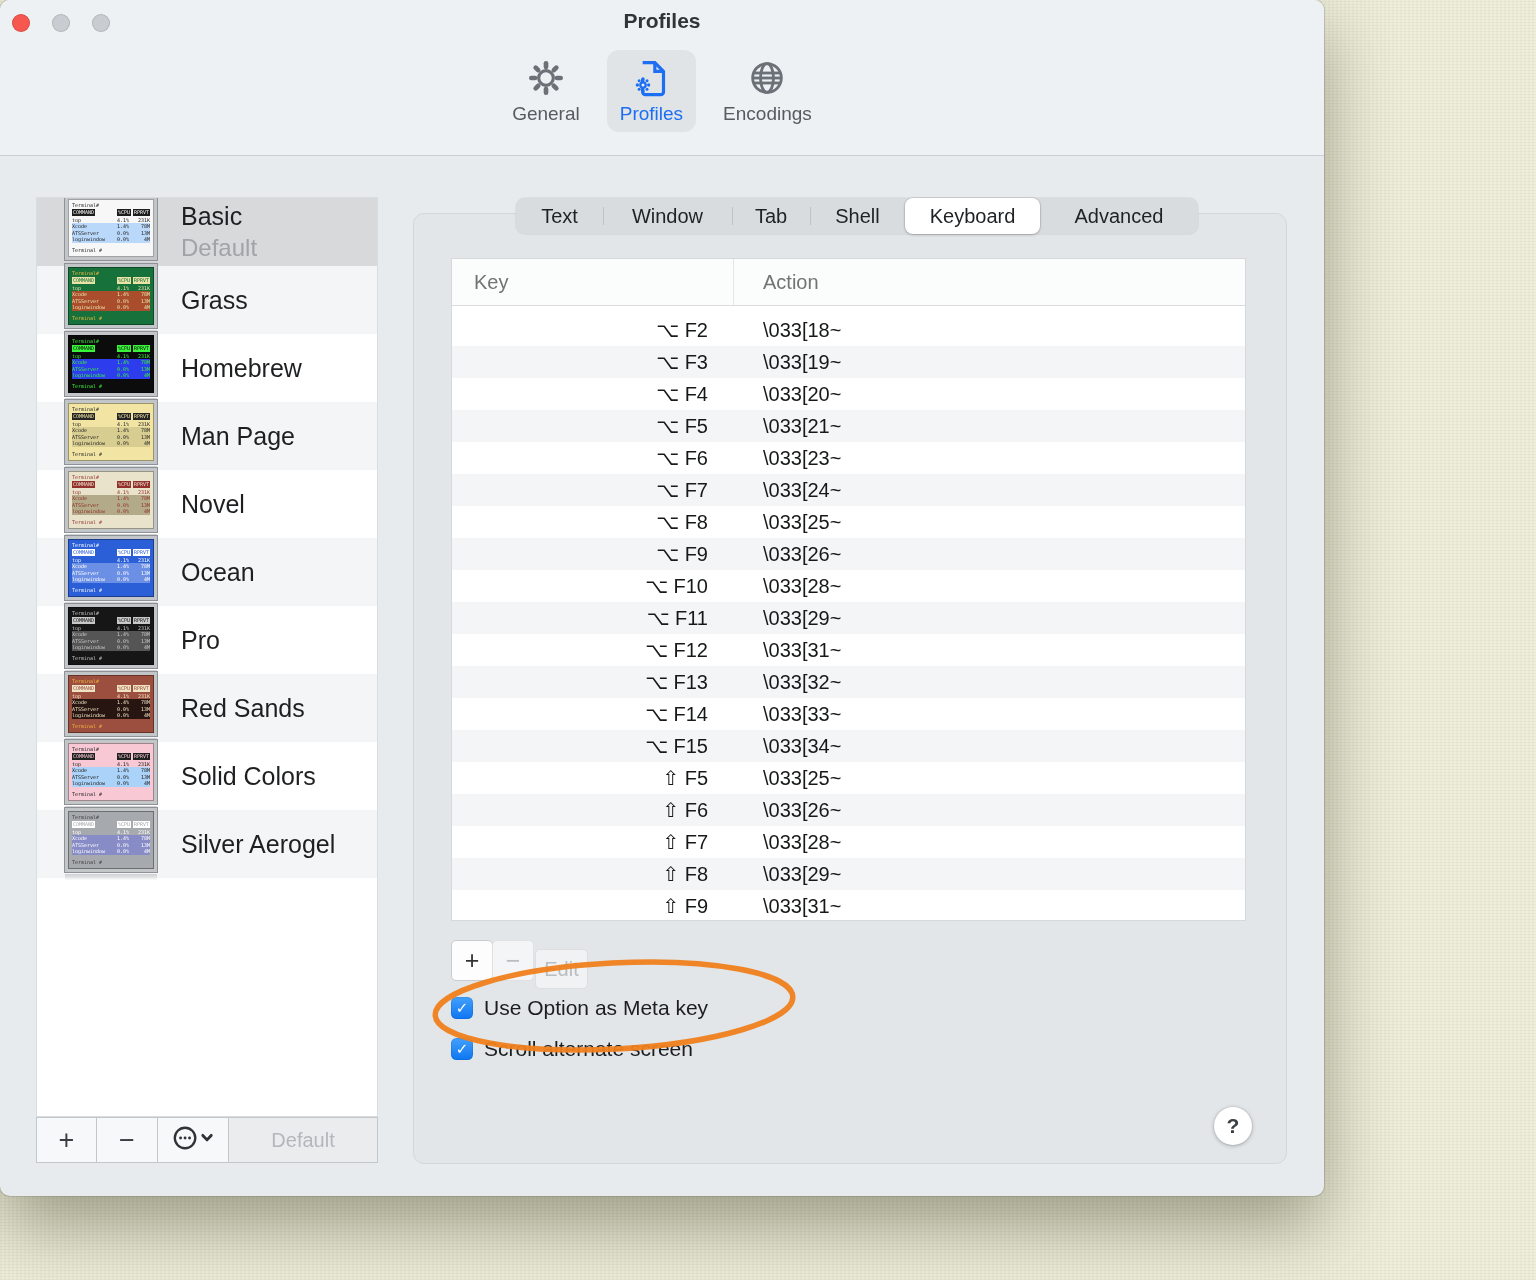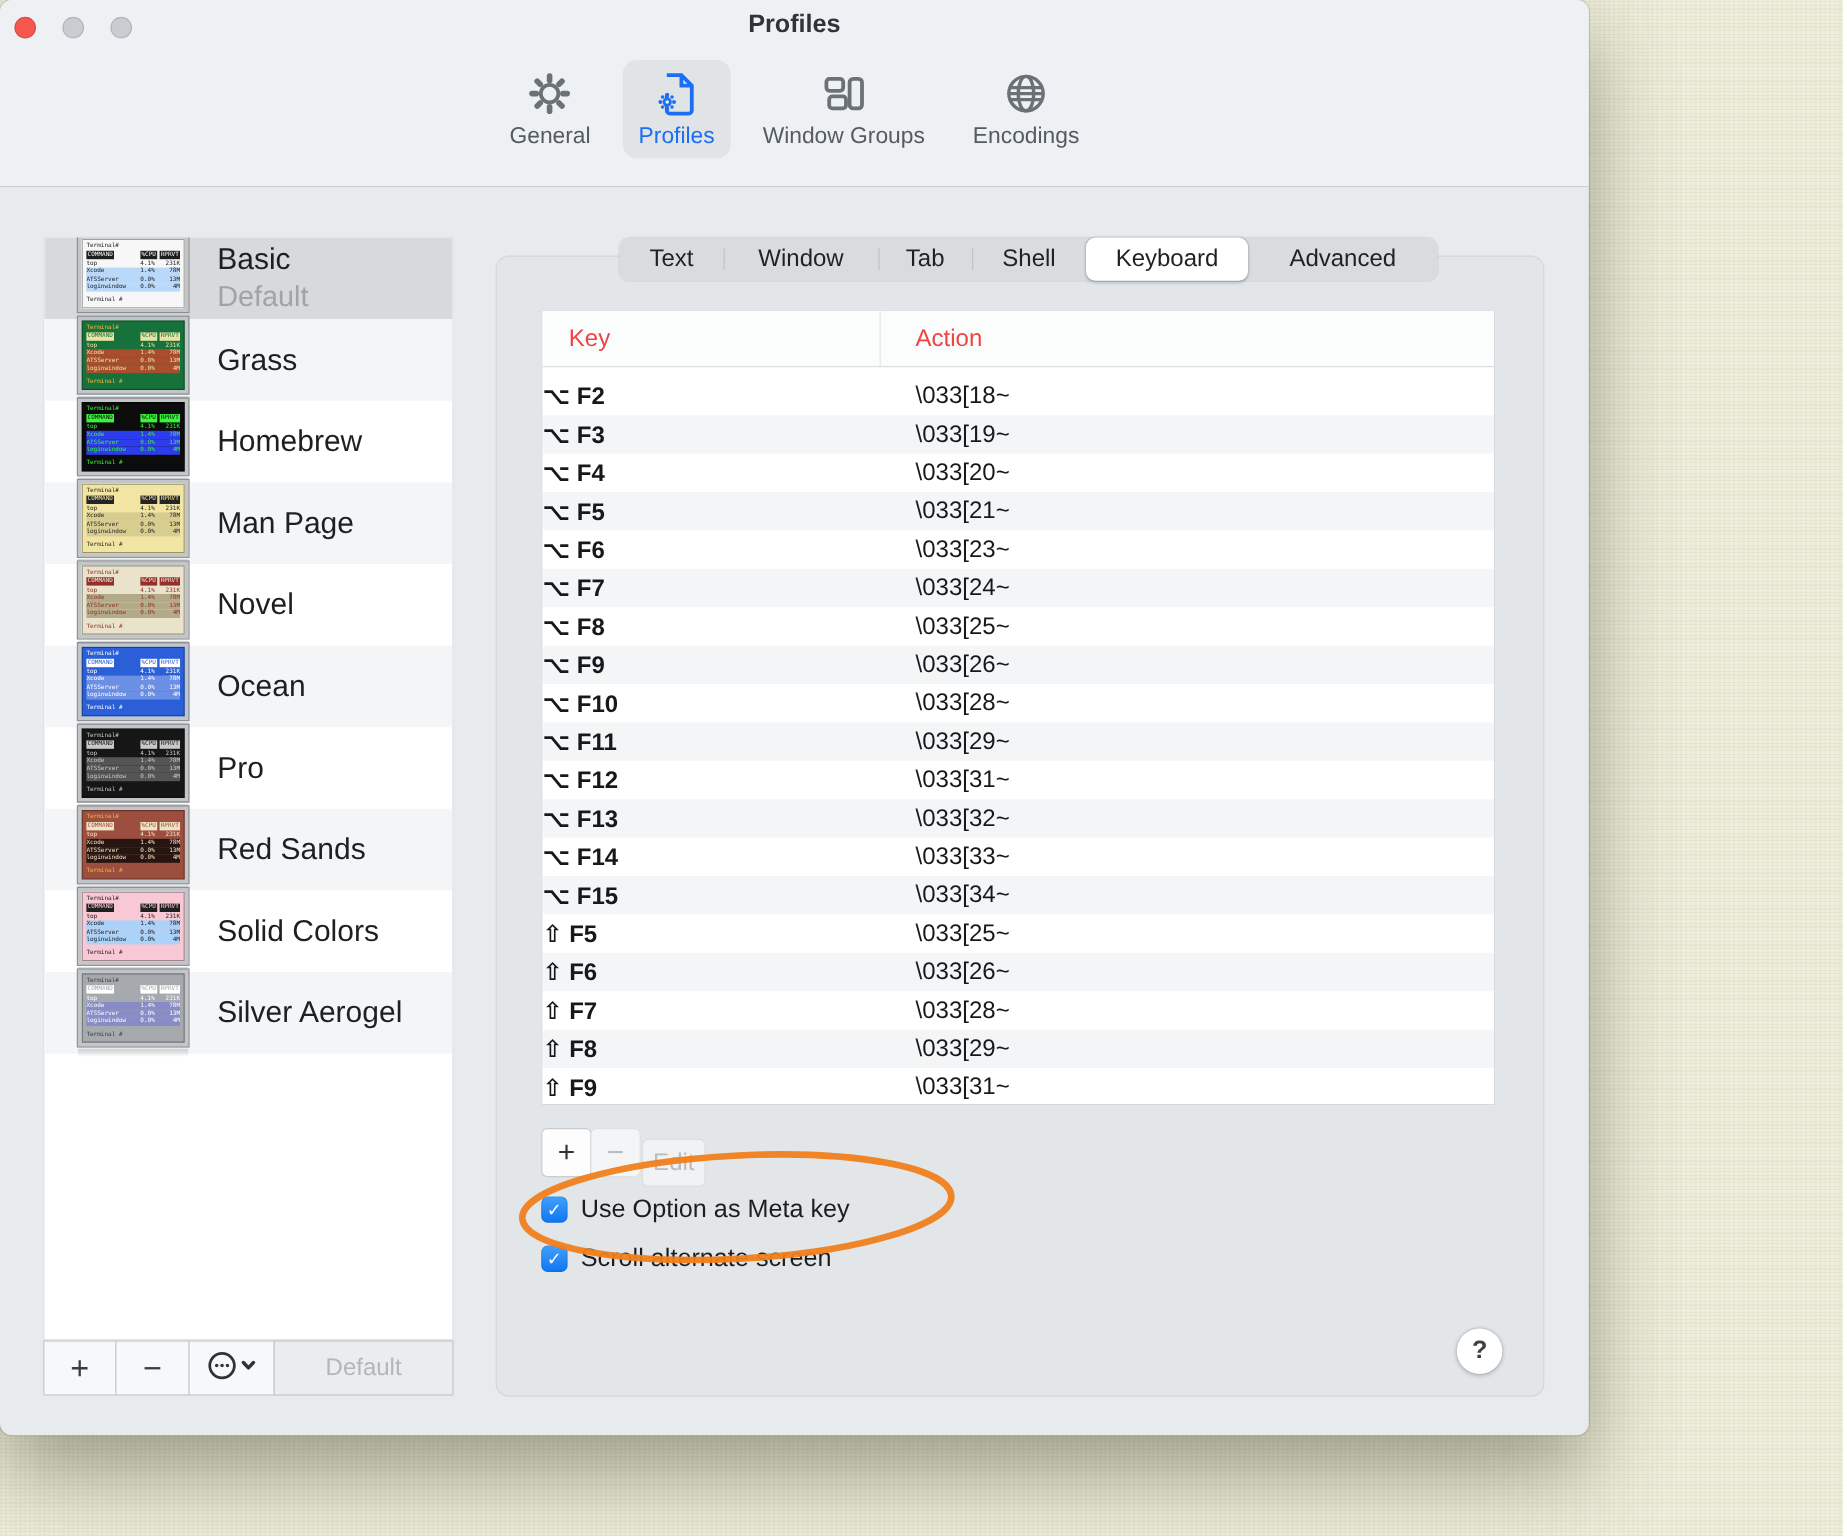--- a/index.html
+++ b/index.html
@@ -64,27 +64,27 @@
   .tab{display:flex;align-items:center;justify-content:center;font-size:20px;color:#1f2225;position:relative;}
   .tab:nth-child(1){width:87px;} .tab:nth-child(2){width:129px;} .tab:nth-child(3){width:78px;}
   .tab:nth-child(4){width:95px;} .tab:nth-child(5){width:135px;} .tab:nth-child(6){width:158px;}
   .tab:not(:first-child)::before{content:"";position:absolute;left:0;top:9px;bottom:9px;width:1px;background:#bfc3c6;}
   .tab[data-selected="true"]{background:#fff;border-radius:8px;box-shadow:0 1px 3px rgba(0,0,0,.2), 0 0 0 1px rgba(0,0,0,.07);}
   .tab[data-selected="true"]::before{display:none;}
   .tab[data-selected="true"] + .tab::before{display:none;}
 
   
   .table{position:absolute;left:451px;top:258px;width:795px;height:663px;background:#fff;border:1px solid #d6d9db;overflow:hidden;}
-  .thead{height:47px;display:flex;align-items:stretch;border-bottom:1px solid #dadcde;background:#fbfcfc;font-size:20px;color:#ef4444;}
+  .thead{height:47px;display:flex;align-items:stretch;border-bottom:1px solid #dadcde;background:#fbfcfc;font-size:20px;color:#737373;}
   .th-key{width:282px;padding-left:22px;border-right:1px solid #e3e5e7;display:flex;align-items:center;}
   .th-action{padding-left:29px;display:flex;align-items:center;}
   .tbody{padding-top:8px;}
   .trow{height:32px;display:flex;align-items:center;font-size:20px;color:#161819;}
   .trow:nth-child(even){background:#f4f5f6;}
-  .cell-key{width:282px;text-align:left;padding-right:26px;font-family:"Liberation Sans","DejaVu Sans",sans-serif;font-weight:bold;}
+  .cell-key{width:282px;text-align:right;padding-right:26px;font-family:"Liberation Sans","DejaVu Sans",sans-serif;}
   .cell-action{padding-left:29px;}
 
   
   .btn{position:absolute;display:flex;align-items:center;justify-content:center;border-radius:5px;}
   .btn-add{left:451px;top:940px;width:42px;height:41px;background:#fdfdfd;border:1px solid #c9ccce;color:#333;font-size:25px;}
   .btn-remove{left:492px;top:940px;width:42px;height:41px;background:#f4f5f6;border:1px solid #dfe1e3;color:#b9bdc1;font-size:25px;}
   .btn-edit{left:535px;top:949px;width:53px;height:40px;background:#f0f2f3;border:1px solid #dcdee0;color:#b9bdc1;font-size:20px;}
 
   .option-row{position:absolute;left:451px;display:flex;align-items:center;gap:11px;}
   .option-row-1{top:996px;}
@@ -148,30 +148,20 @@
                 <circle cx="9.6" cy="18.7" r="0.9"></circle>
               <circle cx="4.9" cy="18.7" r="0.9"></circle>
                 <circle cx="9.6" cy="13.7" r="0.9"></circle>
             </g>
             <circle cx="7.2" cy="16.2" r="0.9" fill="#eef1f4" stroke="none"></circle>
           </svg>
         </span>
         <span>Profiles</span>
       </div>
 
-      <div class="toolbar-item" data-selected="false">
-        <span>
-          <svg width="40" height="40" viewBox="0 0 24 24" fill="none" stroke="#6b7177" stroke-width="1.9">
-            <rect x="3.4" y="4.6" width="8.4" height="6" rx="1.6"></rect>
-            <rect x="4.8" y="13.4" width="8.4" height="6" rx="1.6"></rect>
-            <rect x="15" y="4.6" width="6.2" height="14.8" rx="1.8"></rect>
-          </svg>
-        </span>
-        <span>Window Groups</span>
-      </div>
 
       <div class="toolbar-item" data-selected="false">
         <span>
           <svg width="40" height="40" viewBox="0 0 24 24" fill="none" stroke="#6b7177" stroke-width="1.7">
             <circle cx="12" cy="12" r="8.6"></circle>
             <ellipse cx="12" cy="12" rx="3.9" ry="8.6"></ellipse>
             <line x1="4.2" y1="9" x2="19.8" y2="9"></line>
             <line x1="3.4" y1="12" x2="20.6" y2="12"></line>
             <line x1="4.2" y1="15" x2="19.8" y2="15"></line>
           </svg>

